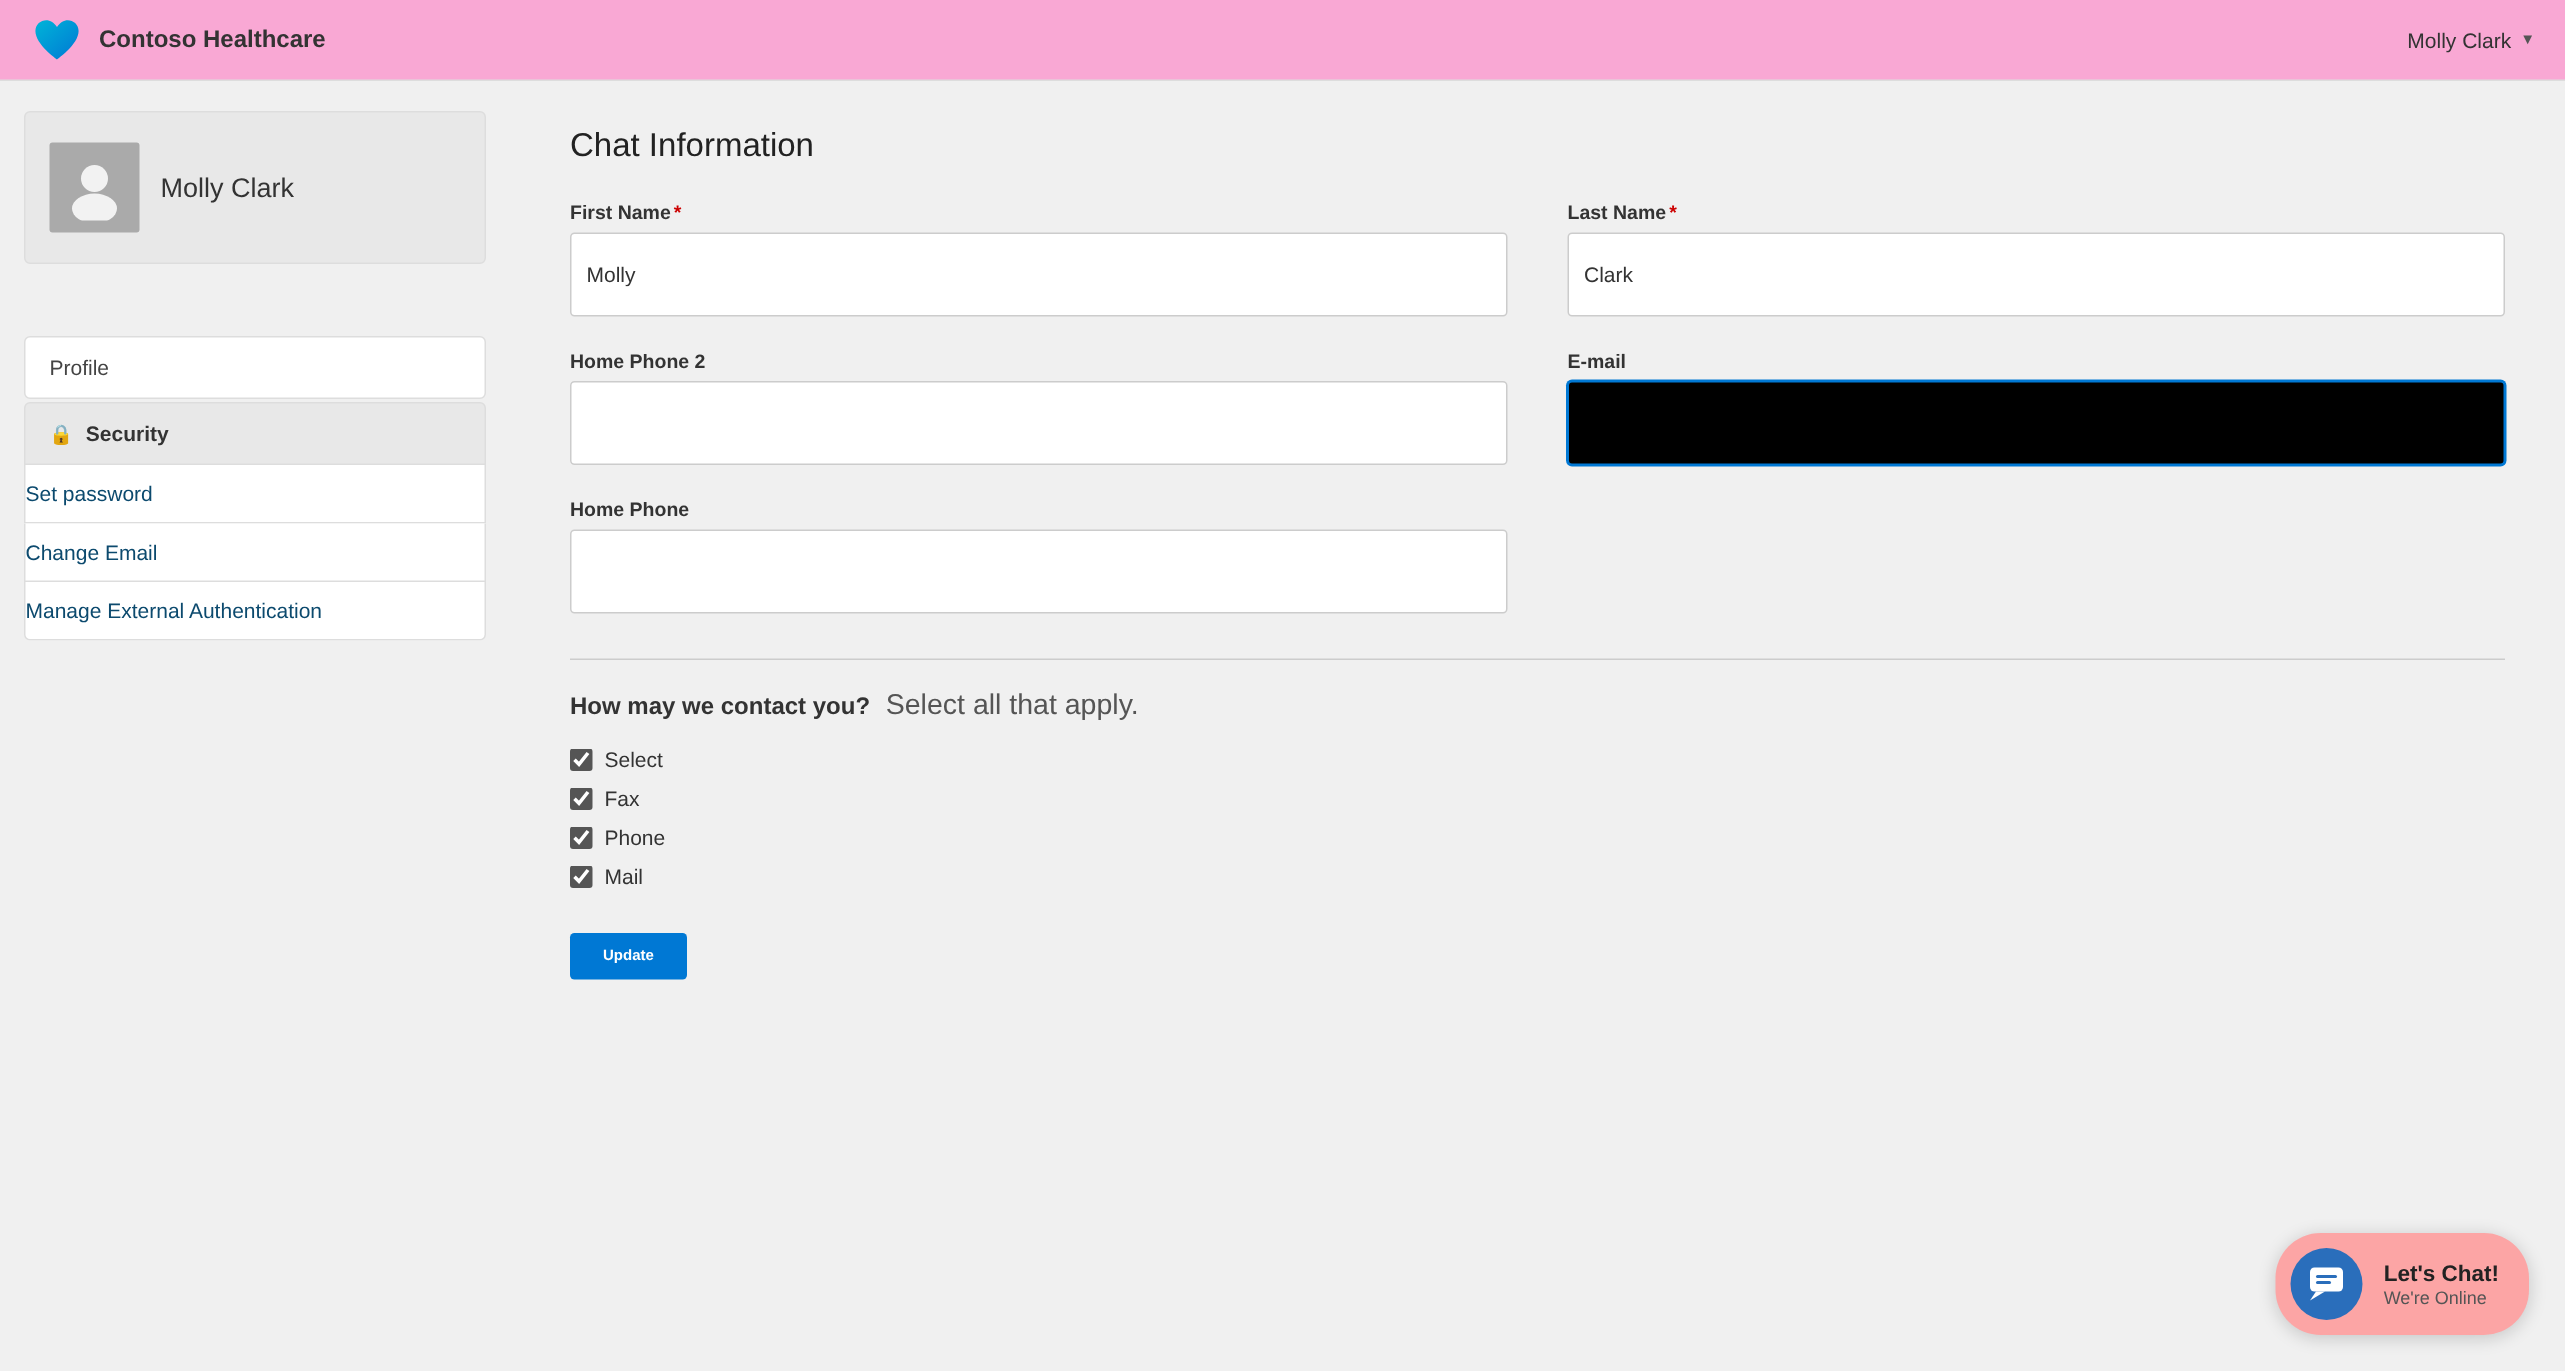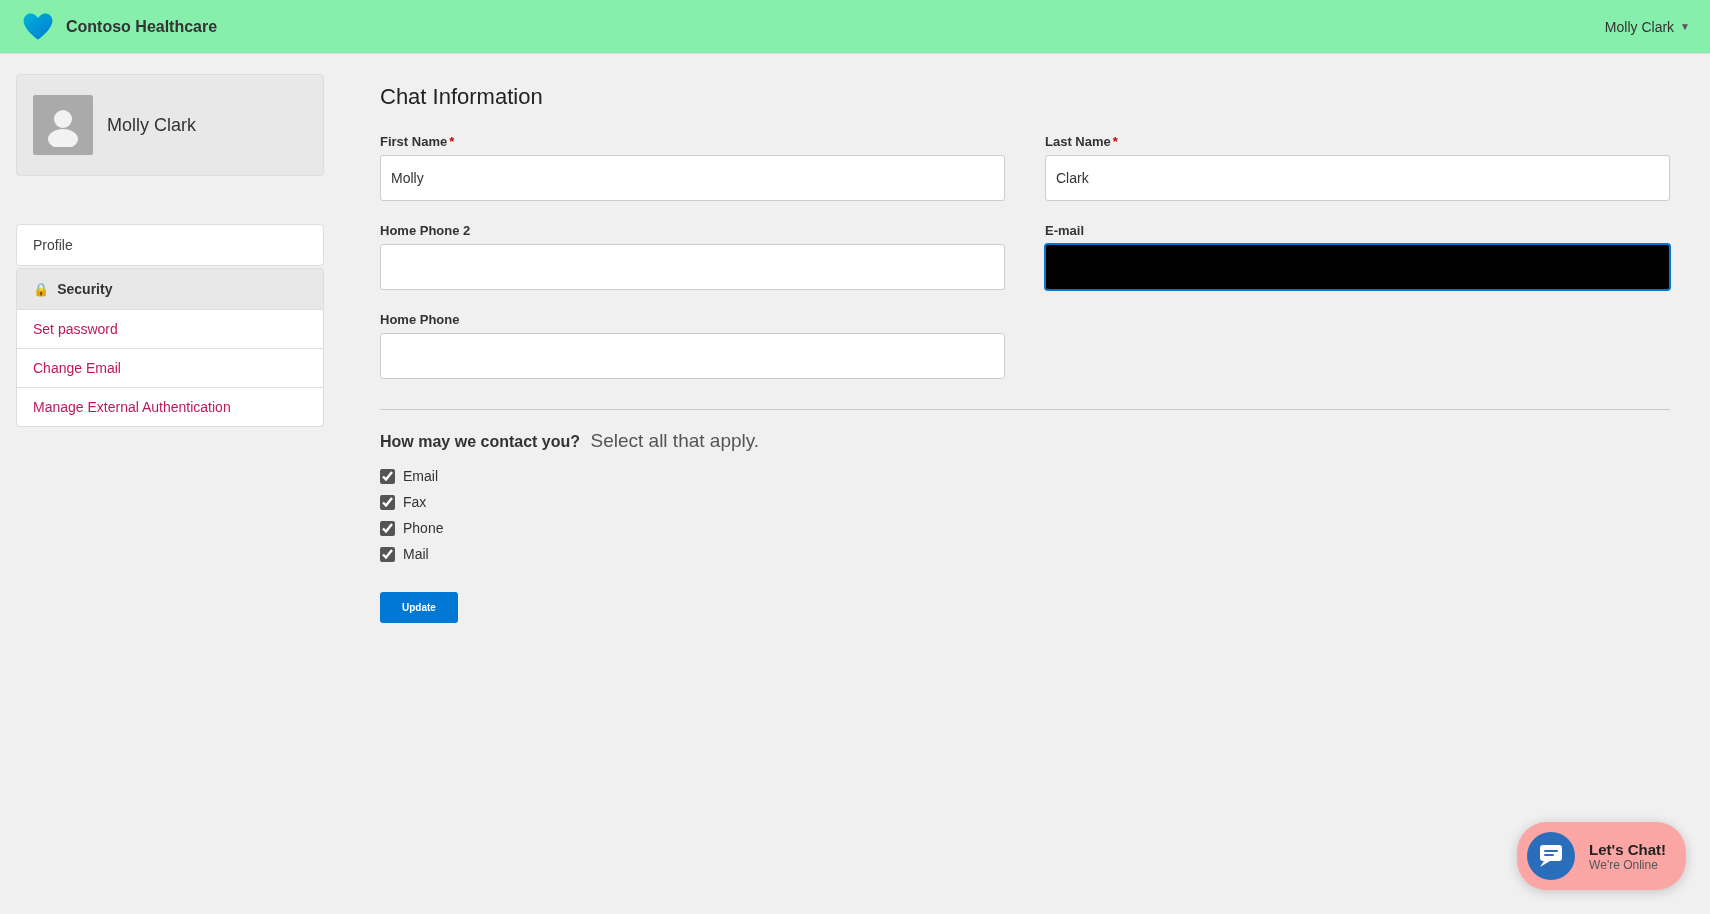--- a/index.html
+++ b/index.html
@@ -5,21 +5,21 @@
     * { box-sizing: border-box; margin: 0; padding: 0; }
     body {
       font-family: 'Segoe UI', Arial, sans-serif;
       background: #f0f0f0;
       color: #333;
       font-size: 14px;
     }
 
     
     .header {
-      background: #86efac;
+      background: #f9a8d4;
       border-bottom: 1px solid #ddd;
       height: 54px;
       display: flex;
       align-items: center;
       justify-content: space-between;
       padding: 0 20px;
       position: fixed;
       top: 0; left: 0; right: 0;
       z-index: 100;
     }
@@ -122,23 +122,23 @@
       font-weight: 600;
       color: #333;
       display: flex;
       align-items: center;
       gap: 8px;
     }
     .sidebar-section-item {
       background: #fff;
       border: 1px solid #ddd;
       border-top: none;
-      padding: 11px 16px;
-      cursor: pointer;
-      color: #be185d;
+      padding: 11px 0;
+      cursor: pointer;
+      color: #0c4a6e;
       font-size: 14px;
     }
     .sidebar-section-item:last-child {
       border-radius: 0 0 4px 4px;
     }
     .lock-icon {
       font-size: 13px;
     }
 
     
@@ -176,21 +176,21 @@
       margin-left: 2px;
     }
     .form-input {
       border: 1px solid #ccc;
       border-radius: 3px;
       padding: 8px 10px;
       font-size: 14px;
       color: #333;
       background: #fff;
       outline: none;
-      height: 46px;
+      height: 56px;
     }
     .form-input.redacted {
       background: #000;
       color: #000;
       border-color: #0078d4;
       box-shadow: 0 0 0 1px #0078d4;
     }
 
     .divider {
       border: none;
@@ -396,21 +396,21 @@
     
     <p class="contact-question">
       <strong>How may we contact you?</strong>
       <span class="subtitle">Select all that apply.</span>
     </p>
 
     
     <div class="checkbox-list">
       <label class="checkbox-item">
         <input type="checkbox" checked="" style="">
-        <span class="checkbox-label">Email</span>
+        <span class="checkbox-label">Select</span>
       </label>
       <label class="checkbox-item">
         <input type="checkbox" checked="" style="">
         <span class="checkbox-label">Fax</span>
       </label>
       <label class="checkbox-item">
         <input type="checkbox" checked="" style="">
         <span class="checkbox-label">Phone</span>
       </label>
       <label class="checkbox-item">

